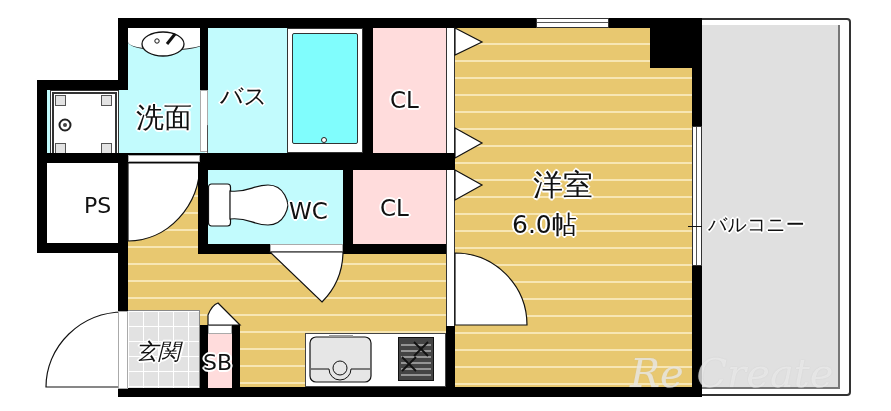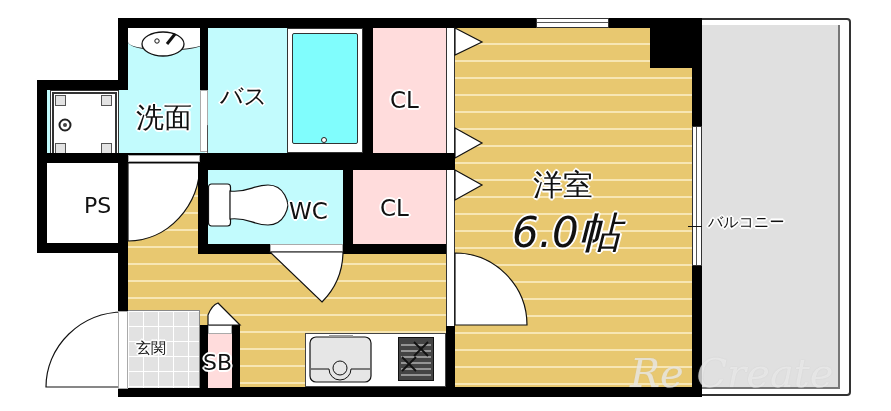--- a/index.html
+++ b/index.html
@@ -46,24 +46,24 @@
   </svg>
 <svg style="left:455px;top:170px;" width="30" height="30">
     <polygon points="0,0 27,15 0,30" fill="#fff" stroke="#111" stroke-width="1.2"></polygon>
   </svg>
 
 <svg style="left:455px;top:253px;" width="75" height="75">
     <path d="M0,0 A72,72 0 0 1 72,72 L0,72 Z" fill="#fff" stroke="#111" stroke-width="1.2"></path>
   </svg>
 
 <div class="label" style="left:533px;top:170px;font-size:30px;">洋室</div>
-<div class="label" style="left:512px;top:212px;font-size:42px;font-style:italic;">6.0帖</div>
+<div class="label" style="left:512px;top:212px;font-size:25px;">6.0帖</div>
 
 <div class="abs" style="left:688px;top:226px;width:14px;height:1px;background:#111;"></div>
-<div class="label" style="left:708px;top:215px;font-size:15px;">バルコニー</div>
+<div class="label" style="left:708px;top:215px;font-size:19px;">バルコニー</div>
 
 <div class="abs wall" style="left:118px;top:18px;width:330px;height:10px;"></div>
 <div class="abs wall" style="left:118px;top:18px;width:10px;height:72px;"></div>
 <div class="abs wall" style="left:37px;top:80px;width:91px;height:10px;"></div>
 <div class="abs wall" style="left:37px;top:80px;width:10px;height:173px;"></div>
 
 <div class="abs water" style="left:47px;top:28px;width:158px;height:125px;clip-path:polygon(81px 0,158px 0,158px 125px,0 125px,0 62px,81px 62px);"></div>
 <div class="abs white" style="left:128px;top:28px;width:77px;height:22px;border-bottom:1px solid #333;border-radius:0 0 40% 40%/0 0 8px 8px;"></div>
 <svg style="left:140px;top:30px;" width="52" height="28">
     <ellipse cx="23" cy="14" rx="21" ry="12" fill="#fff" stroke="#111" stroke-width="1.3"></ellipse>
@@ -125,21 +125,21 @@
   </svg>
 
 <div class="abs closet" style="left:353px;top:170px;width:93px;height:74px;"></div>
 <div class="label" style="left:380px;top:197px;font-size:23px;">CL</div>
 
 <svg style="left:44px;top:312px;" width="85" height="78">
     <path d="M80,0 A78,75 0 0 0 2,75 L80,75 Z" fill="#fff" stroke="#111" stroke-width="1.2"></path>
   </svg>
 <div class="abs white" style="left:118px;top:311px;width:10px;height:78px;border:1px solid #aaa;"></div>
 <div class="abs tile" style="left:128px;top:310px;width:72px;height:78px;border-top:1px solid #888;border-right:1px solid #888;"></div>
-<div class="label" style="left:136px;top:341px;font-size:15px;">玄関</div>
+<div class="label" style="left:136px;top:341px;font-size:22px;font-style:italic;">玄関</div>
 
 <div class="abs wall" style="left:200px;top:325px;width:40px;height:65px;"></div>
 <div class="abs closet" style="left:208px;top:334px;width:24px;height:54px;"></div>
 <div class="abs white" style="left:208px;top:325px;width:24px;height:9px;border:1px solid #aaa;"></div>
 <svg style="left:208px;top:303px;" width="34" height="24">
     <path d="M0,22 L0,12 Q4,2 10,0 L32,22 Z" fill="#fff" stroke="#111" stroke-width="1.2"></path>
   </svg>
 <div class="label" style="left:203px;top:352px;font-size:22px;">SB</div>
 
 <div class="abs white" style="left:305px;top:333px;width:141px;height:54px;border:1px solid #444;"></div>

